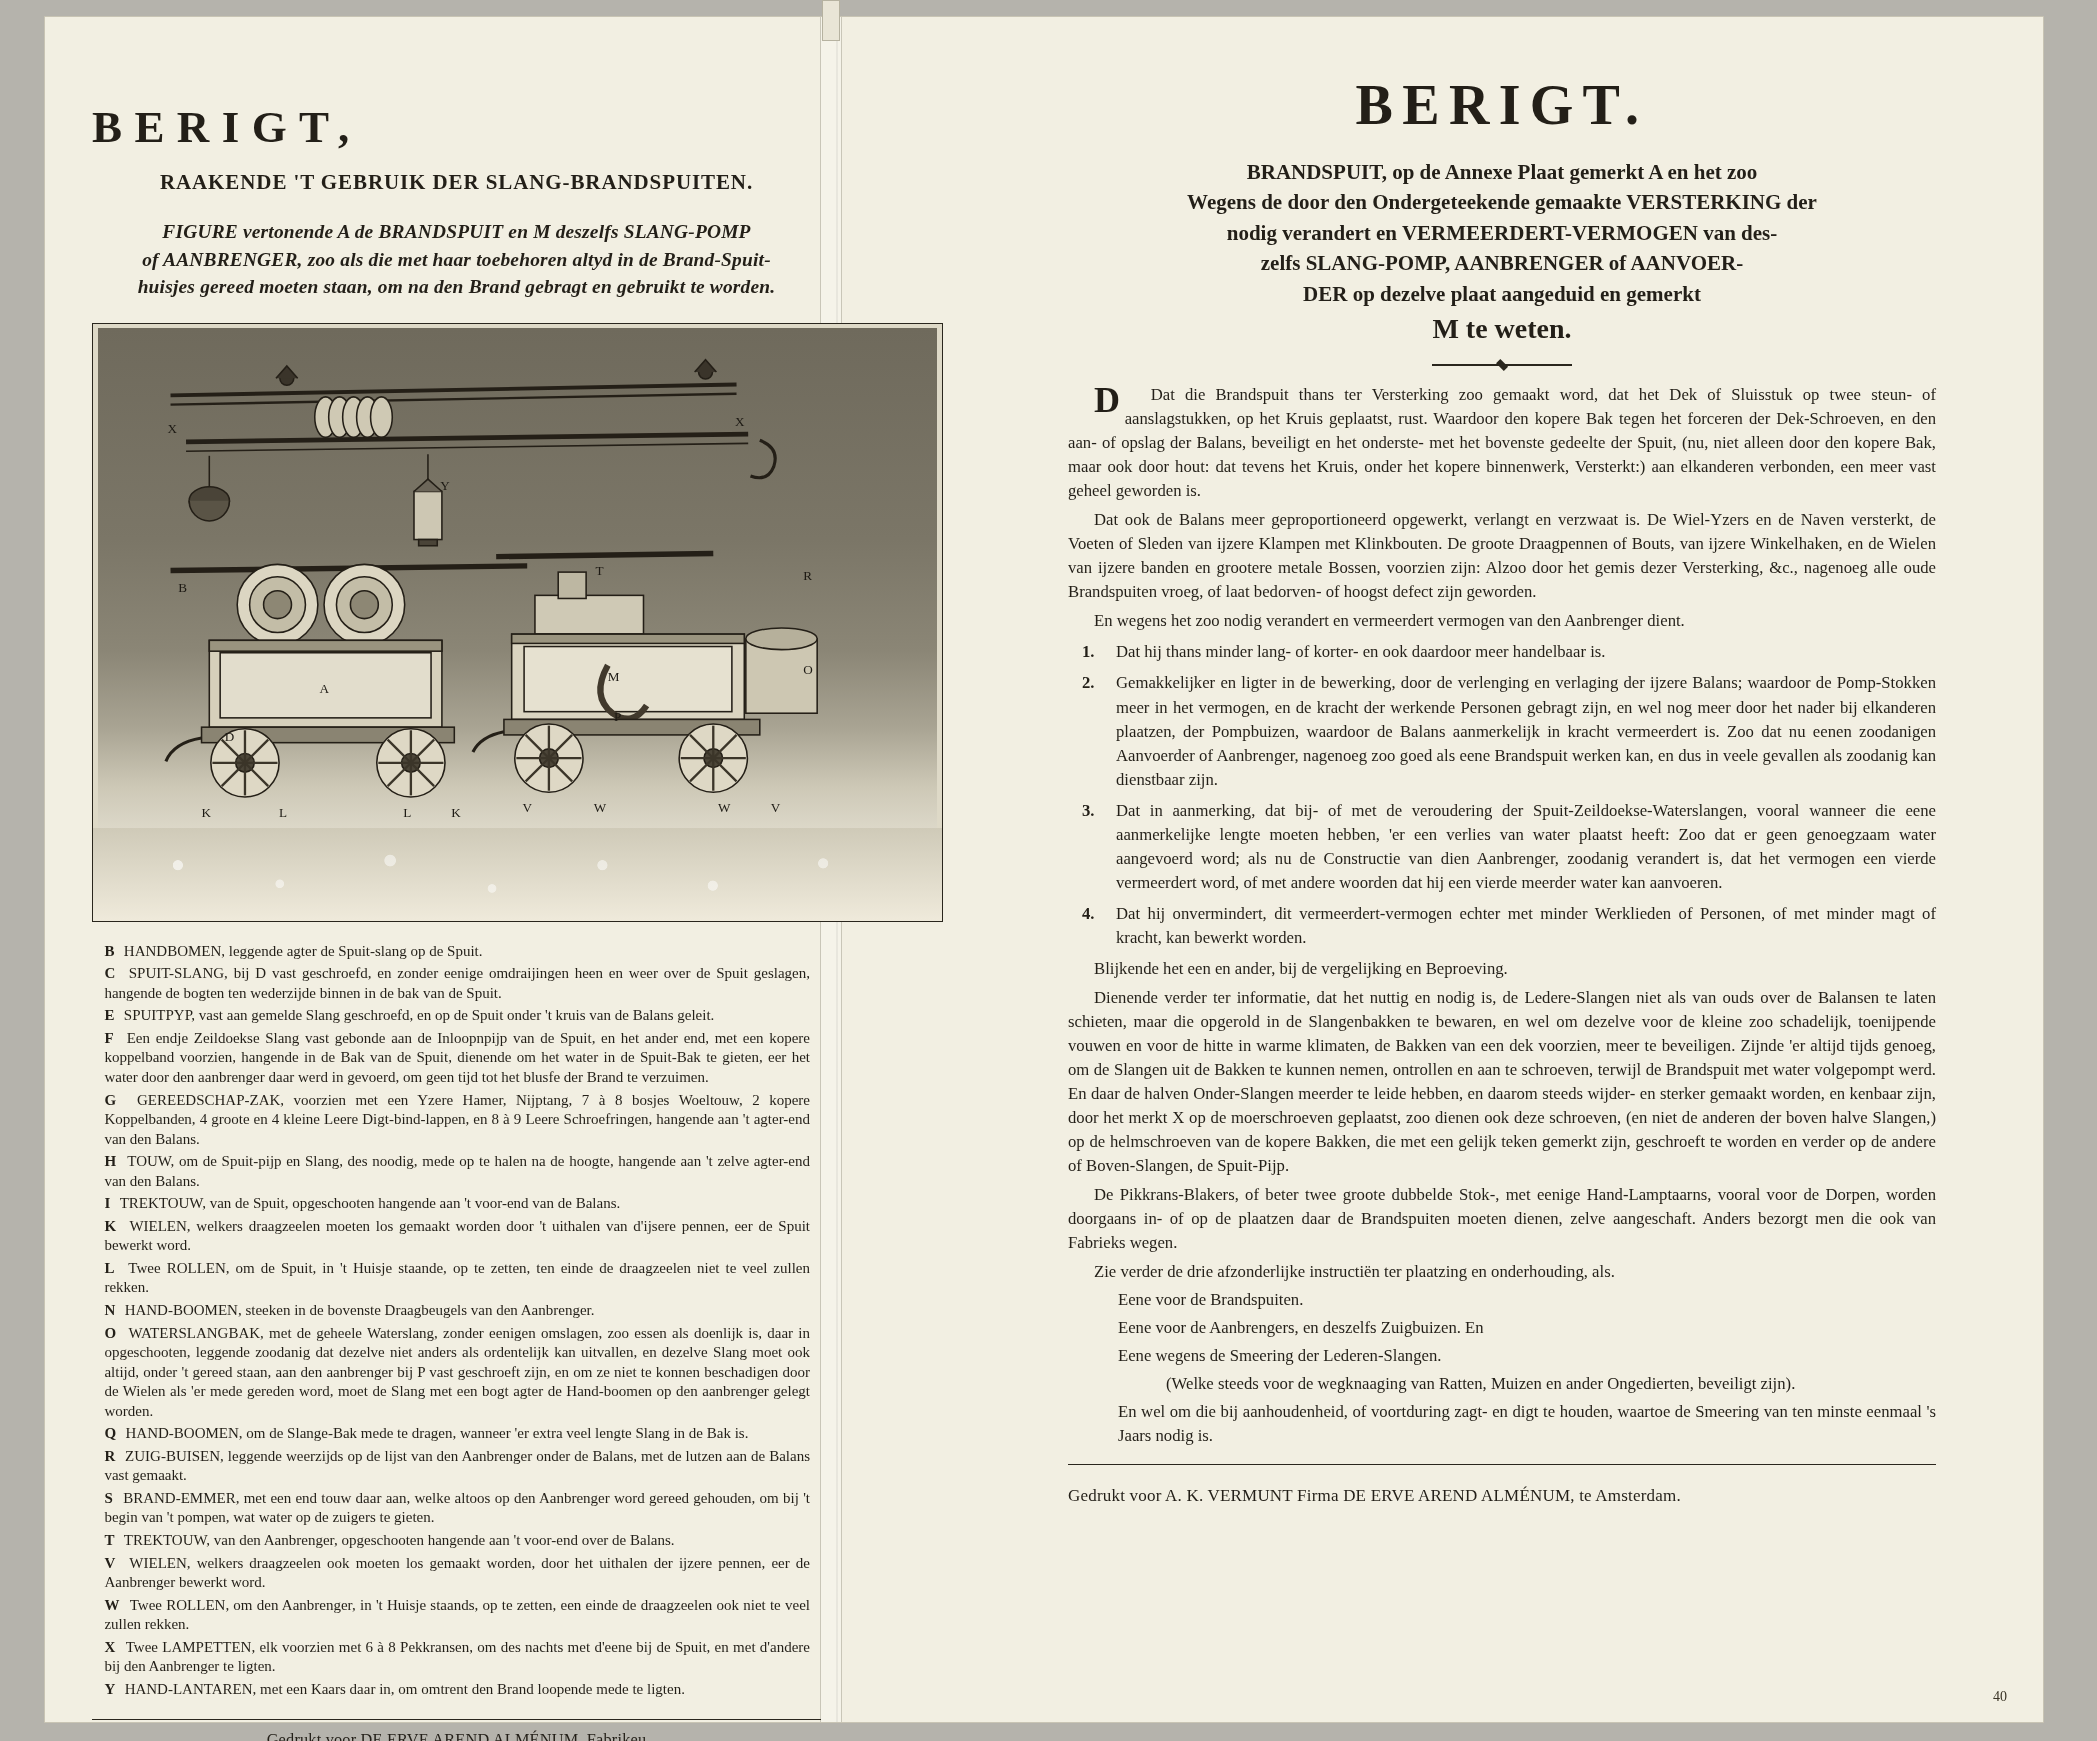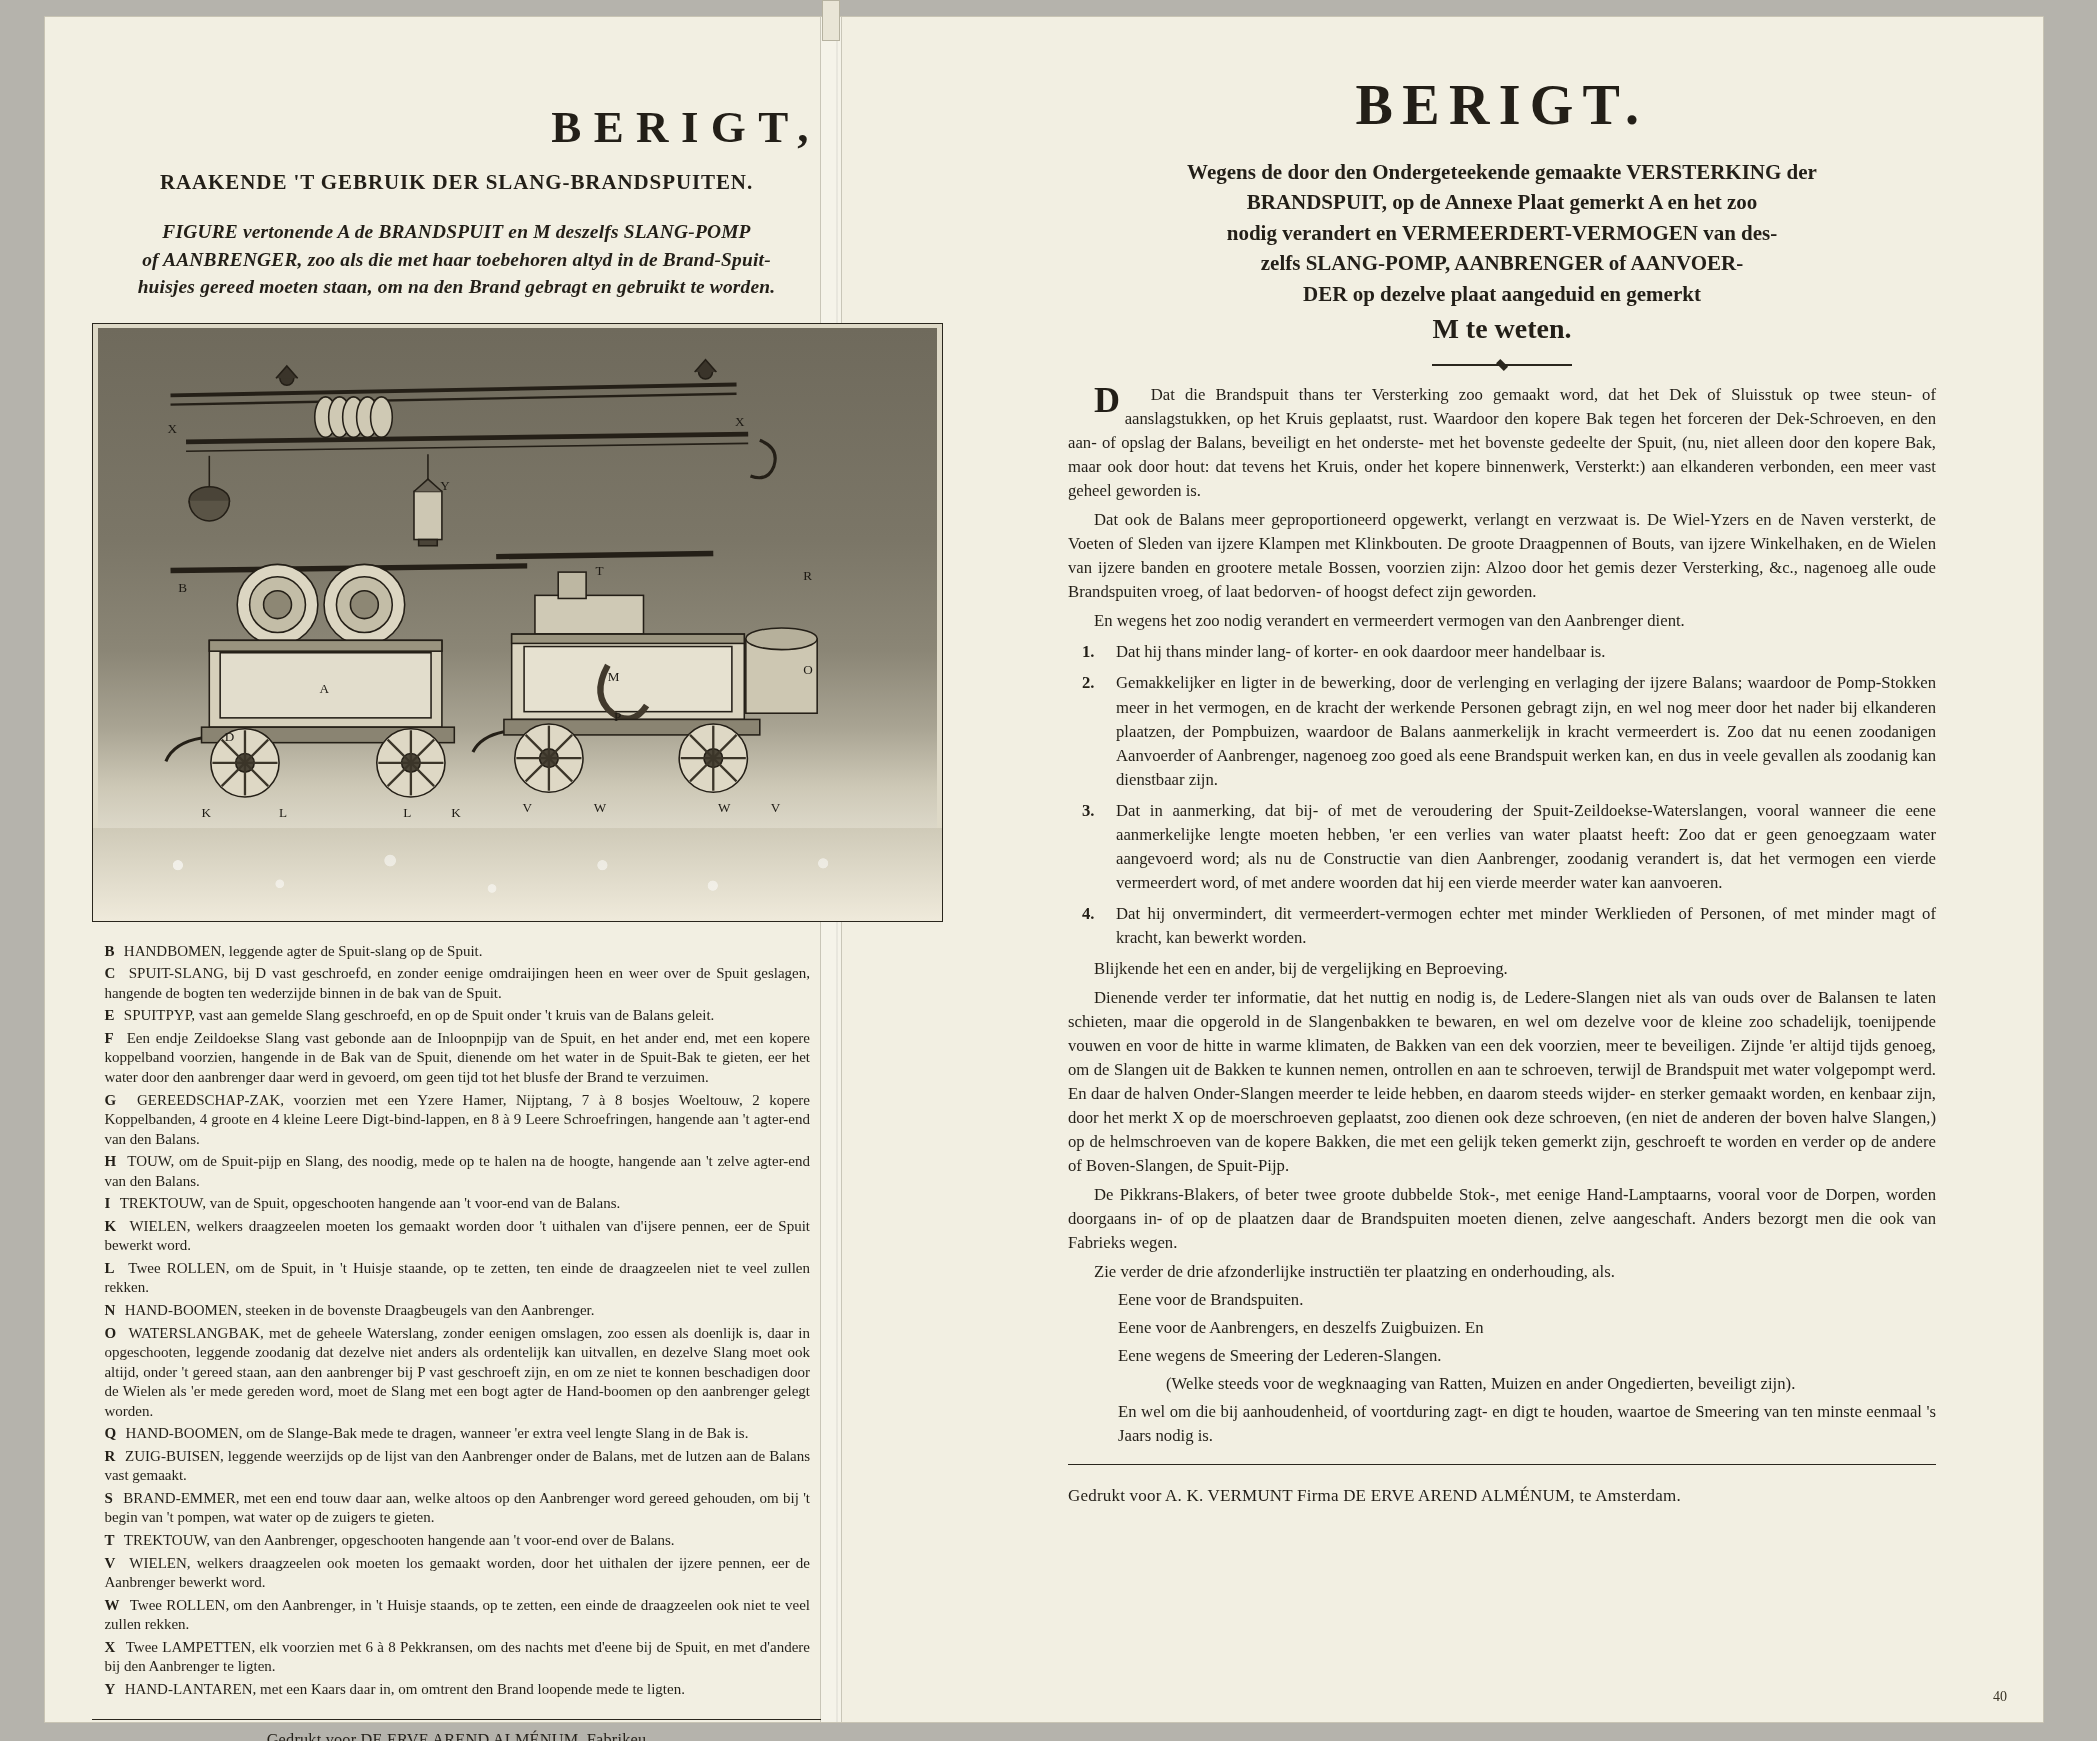--- a/index.html
+++ b/index.html
@@ -54,21 +54,21 @@
     position: absolute;
     top: 0;
     height: 1705px;
     color: #231f18;
   }
   .page-left  { left: 47px;  width: 729px; }
   .page-right { left: 1023px; width: 868px; }
 
   
   .title-left {
-    text-align: right;
+    text-align: left;
     font-size: 45px;
     letter-spacing: 12.4px;
     font-weight: 700;
     margin-top: 84px;
     font-family: "Liberation Serif", serif;
   }
   .subtitle-left {
     text-align: center;
     font-size: 21px;
     letter-spacing: 0.9px;
@@ -384,22 +384,22 @@
       </div>
 
       <div class="imprint-left">Gedrukt voor DE ERVE AREND ALMÉNUM, Fabrikeu</div>
     </div>
 
     <div class="page page-right">
 
       <div class="title-right">BERIGT.</div>
 
       <div class="head-right">
+        <div>BRANDSPUIT, op de Annexe Plaat gemerkt A en het zoo</div>
         <div>Wegens de door den Ondergeteekende gemaakte VERSTERKING der</div>
-        <div>BRANDSPUIT, op de Annexe Plaat gemerkt A en het zoo</div>
         <div>nodig verandert en VERMEERDERT-VERMOGEN van des-</div>
         <div>zelfs SLANG-POMP, AANBRENGER of AANVOER-</div>
         <div>DER op dezelve plaat aangeduid en gemerkt</div>
         <div class="big">M te weten.</div>
       </div>
 
       <div class="divider-orn"></div>
 
       <div class="body-right">
         <p><span class="dropcap">D</span><span>Dat die Brandspuit thans ter Versterking zoo gemaakt word, dat het Dek of Sluisstuk op twee steun- of aanslagstukken, op het Kruis geplaatst, rust. Waardoor den kopere Bak tegen het forceren der Dek-Schroeven, en den aan- of opslag der Balans, beveiligt en het onderste- met het bovenste gedeelte der Spuit, (nu, niet alleen door den kopere Bak, maar ook door hout: dat tevens het Kruis, onder het kopere binnenwerk, Versterkt:) aan elkanderen verbonden, een meer vast geheel geworden is.</span></p>

